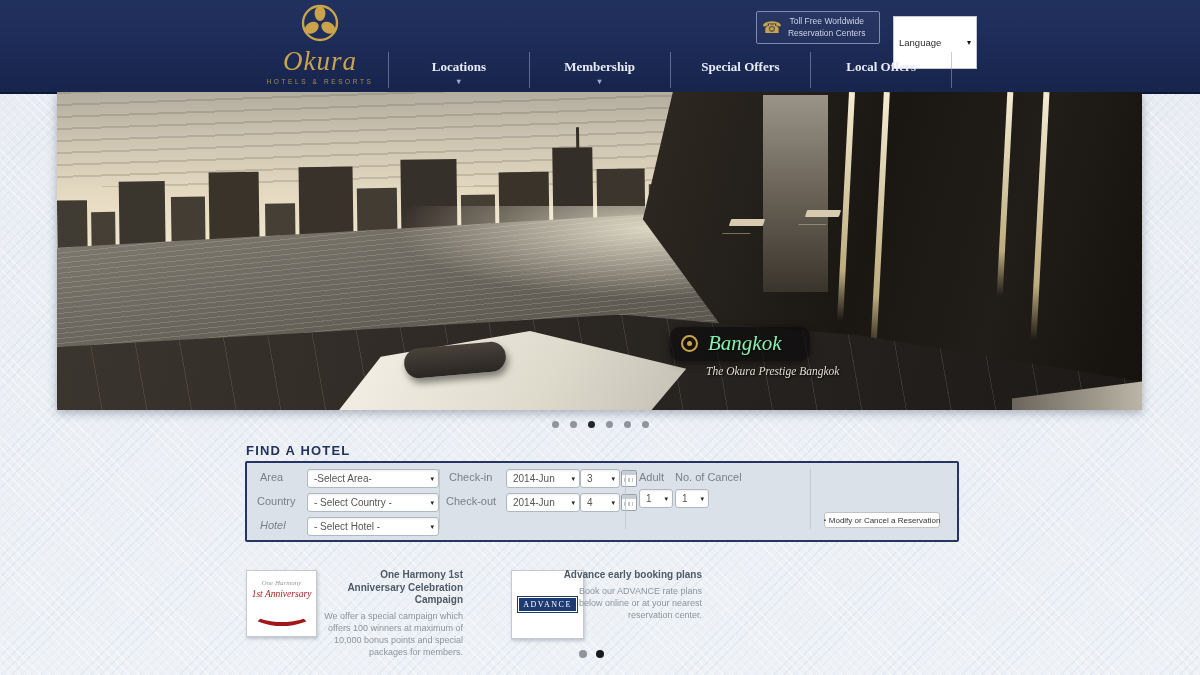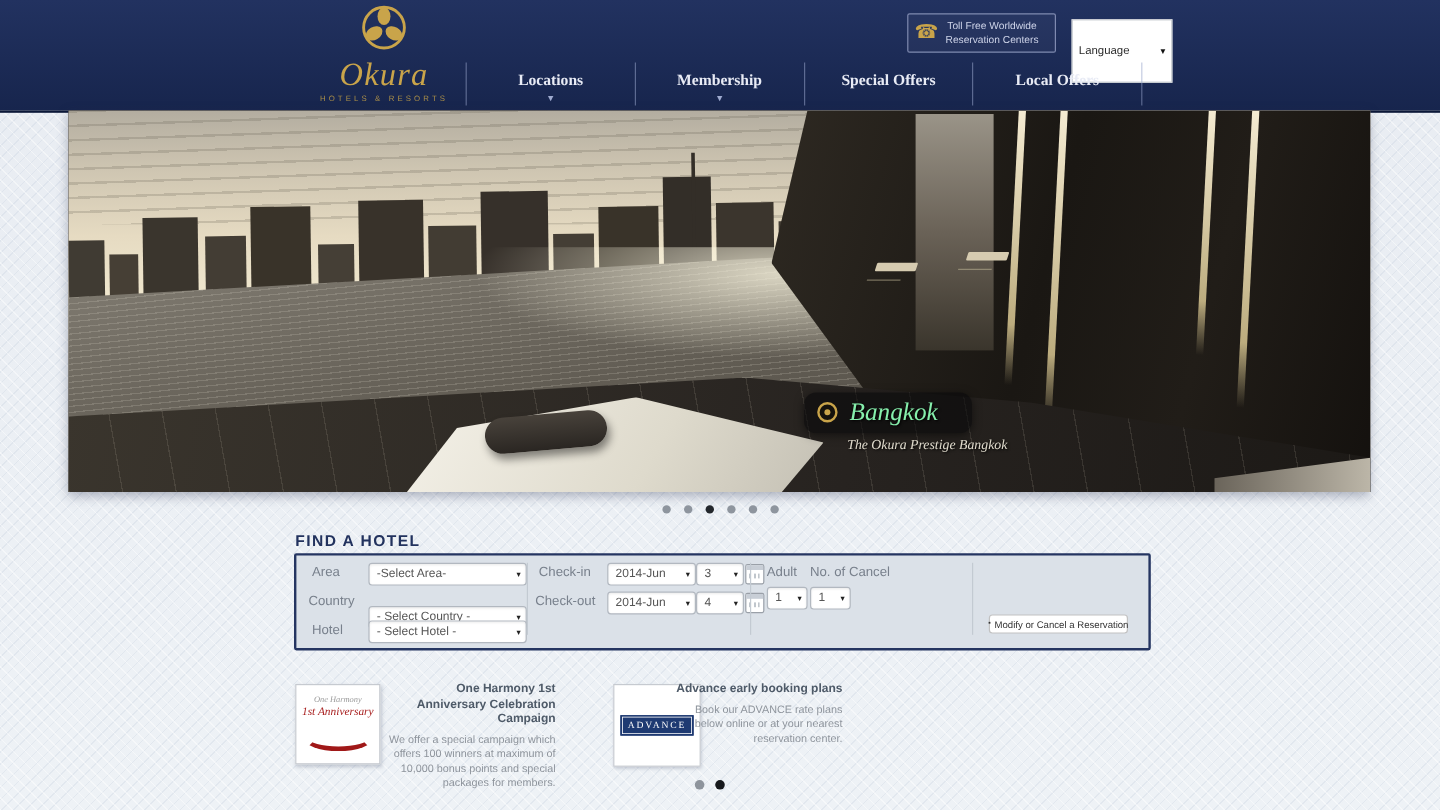--- a/index.html
+++ b/index.html
@@ -229,25 +229,25 @@
 
   <div class="fh">FIND A HOTEL</div>
 
   <div class="form">
     <span class="flabel" style="left:13px;top:8px;">Area</span>
     <div class="sel" style="left:60px;top:6px;width:120px;">
       <span>-Select Area-</span>
       <span class="arr">▾</span>
     </div>
     <span class="flabel" style="left:10px;top:32px;">Country</span>
-    <div class="sel" style="left:60px;top:30px;width:120px;margin-top:12px;">
+    <div class="sel" style="left:60px;top:30px;width:120px;">
       <span>- Select Country -</span>
       <span class="arr">▾</span>
     </div>
-    <span class="flabel" style="left:13px;top:56px;">Hotel</span>
+    <span class="flabel" style="left:13px;top:56px;font-style:italic;">Hotel</span>
     <div class="sel" style="left:60px;top:54px;width:120px;">
       <span>- Select Hotel -</span>
       <span class="arr">▾</span>
     </div>
 
     <span class="vdiv" style="left:192px;"></span>
 
     <span class="flabel" style="left:202px;top:8px;">Check-in</span>
     <div class="sel" style="left:259px;top:6px;width:62px;">
       <span>2014-Jun</span>

